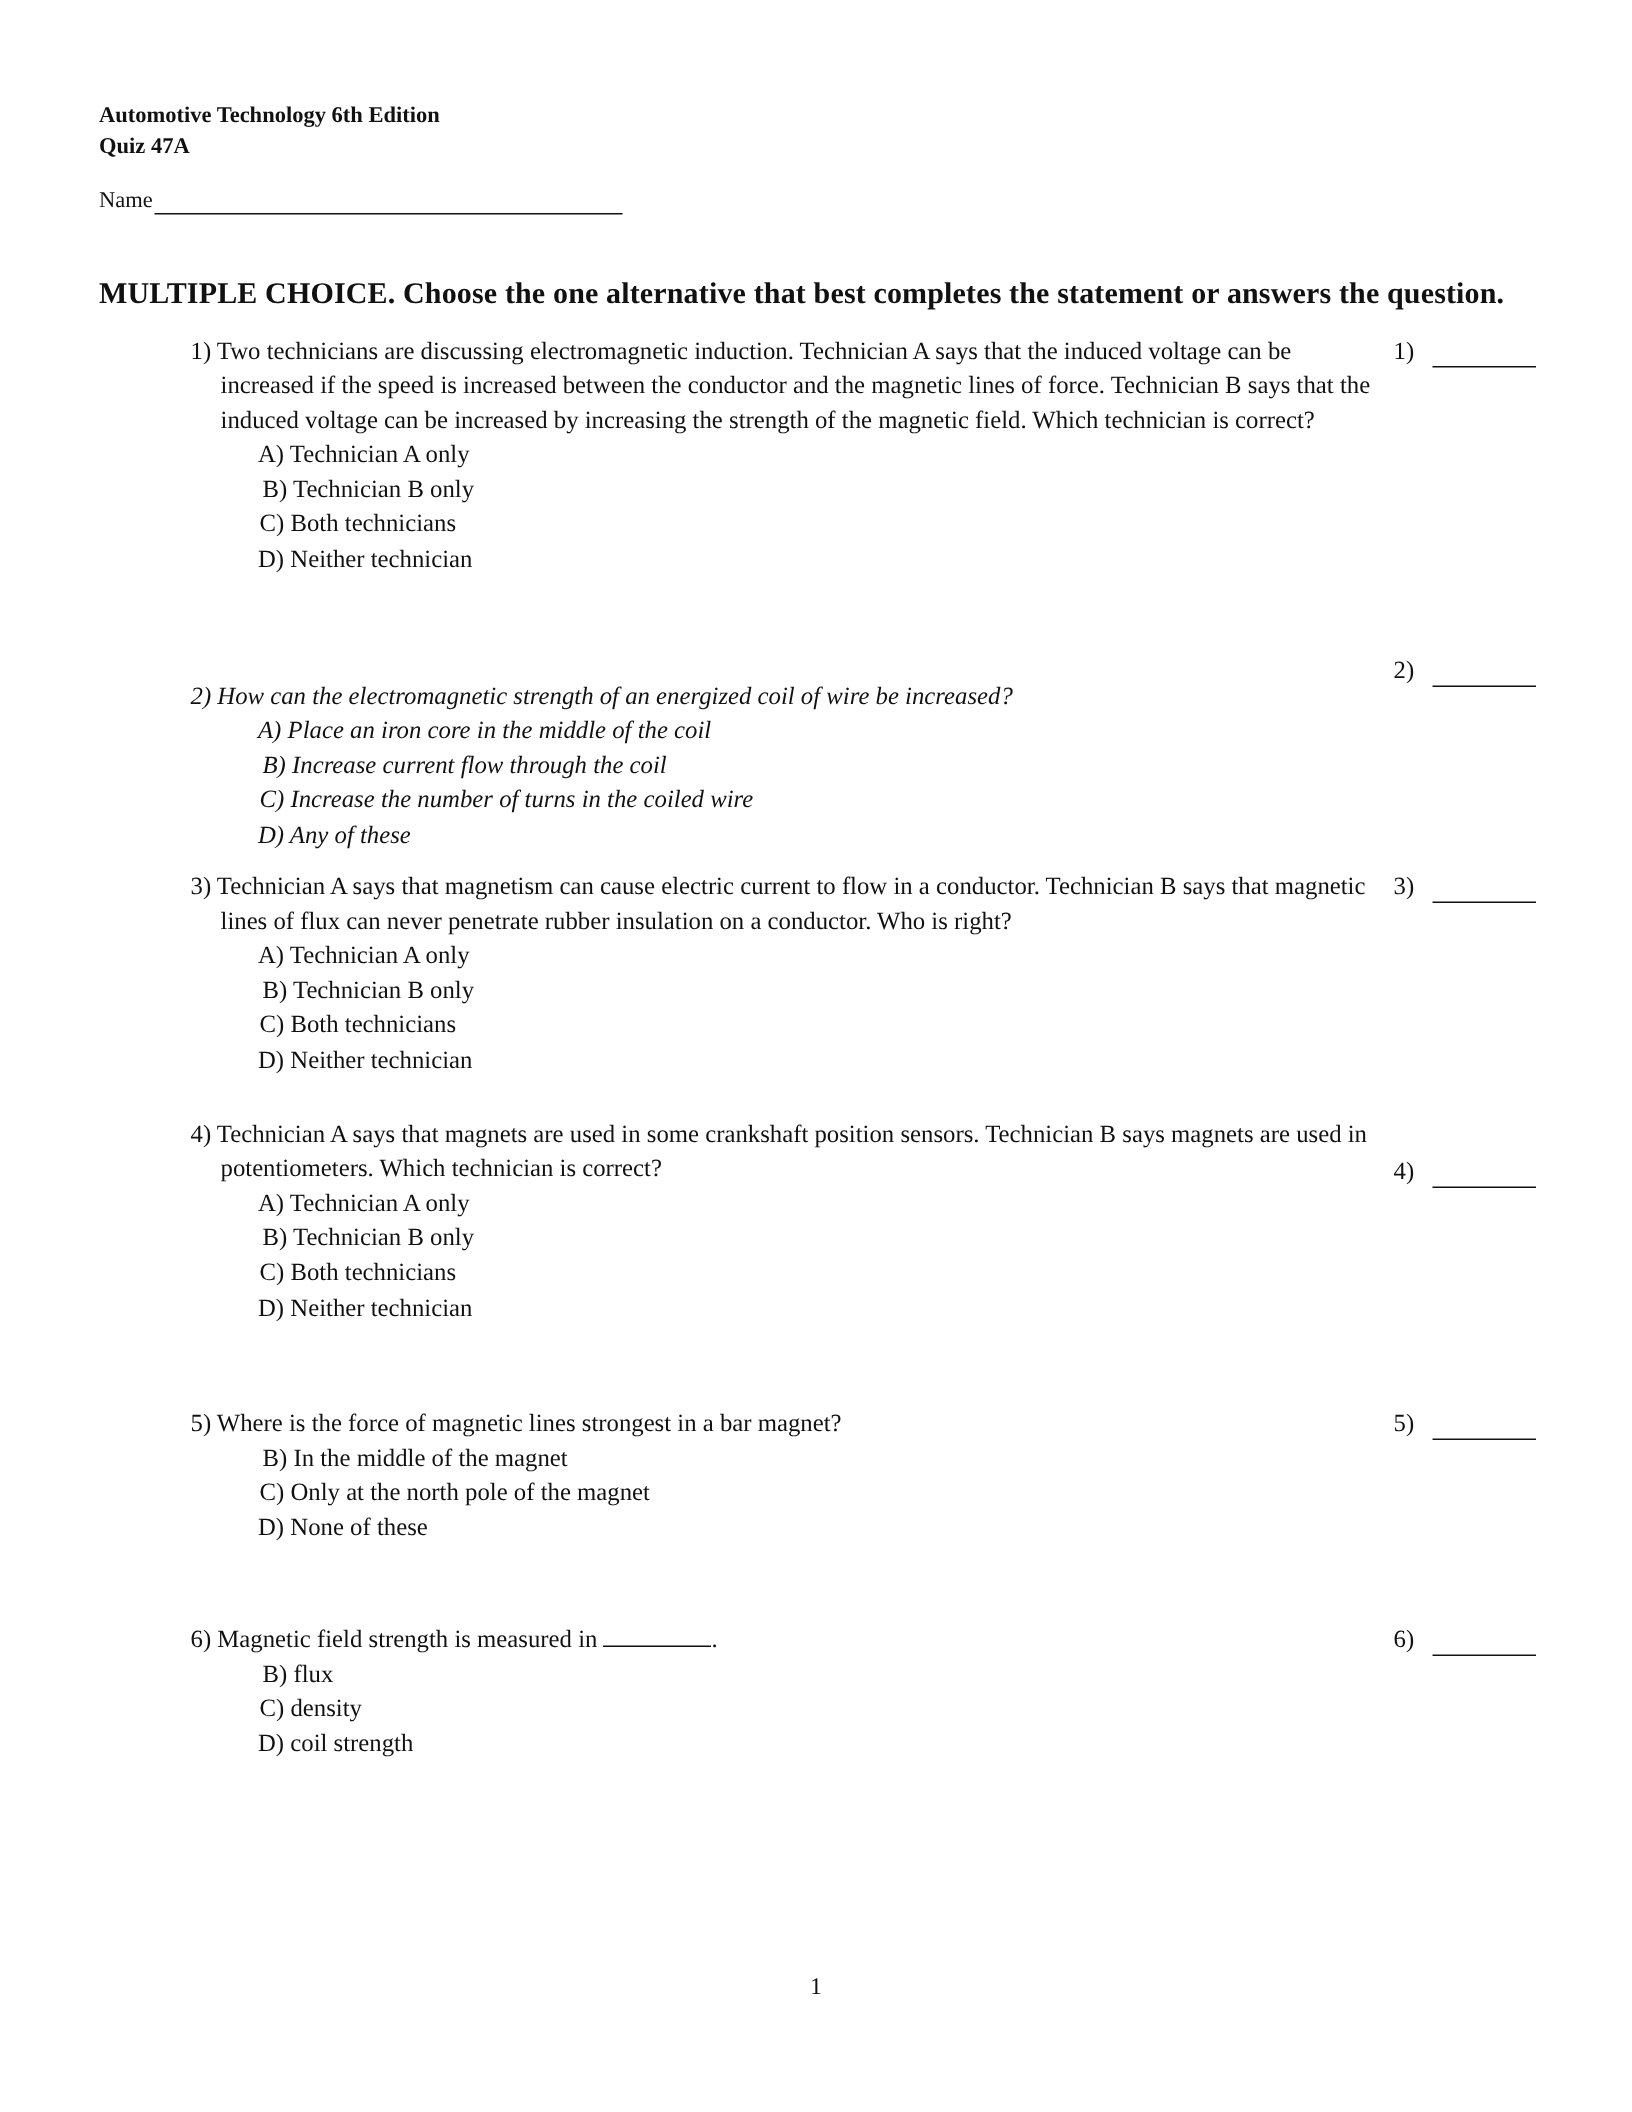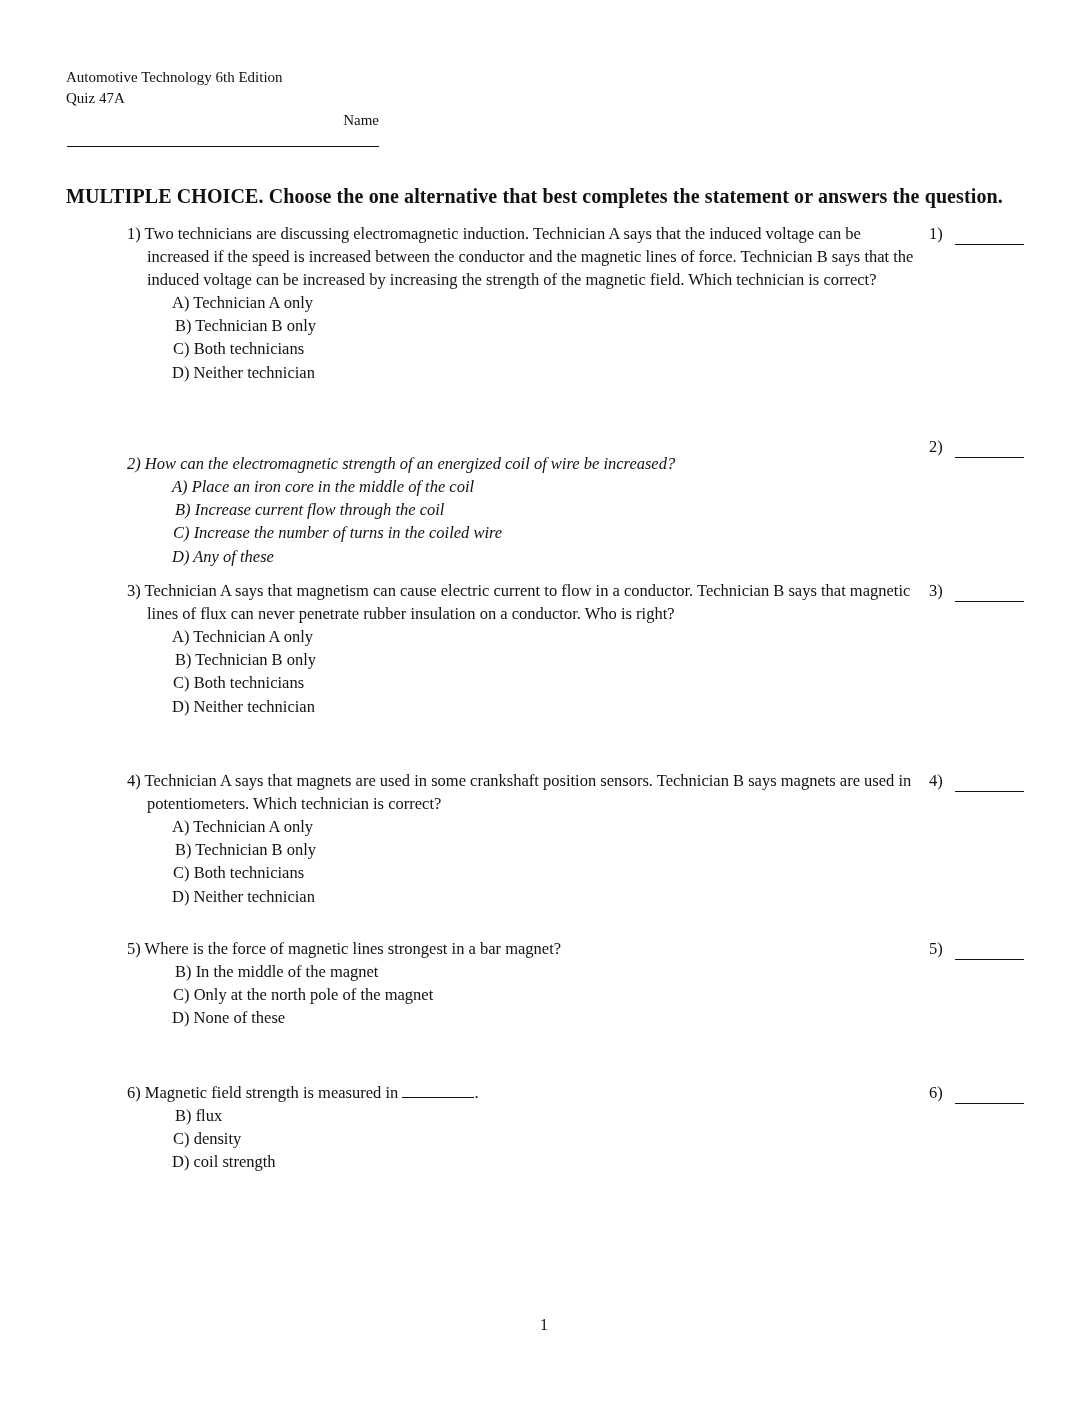--- a/index.html
+++ b/index.html
@@ -1,21 +1,21 @@
 <!DOCTYPE html>
 <html><head>
 <meta charset="utf-8">
 <style>
   html, body { margin:0; padding:0; background:#ffffff; }
   body { width:1088px; height:1408px; position:relative; overflow:hidden;
          font-family:"Liberation Serif", "DejaVu Serif", serif; color:#111; }
-  .hdr { position:absolute; left:66px; font-size:15px; line-height:20px; }
+  .hdr { position:absolute; left:66px; font-size:15px; line-height:20px;font-weight:bold; }
   .hdr-title { top:67px; }
   .hdr-quiz { top:88px; }
-  .name-row { position:absolute; left:66px; top:112px; font-size:15px; display:flex; align-items:flex-end;flex-direction:column; }
+  .name-row { position:absolute; left:66px; top:125px; font-size:15px; display:flex; align-items:flex-end; }
   .name-line { display:inline-block; width:312px; border-bottom:1px solid #111; height:17px; margin-left:1px; }
   .instructions { position:absolute; left:66px; top:185px; font-size:20px; font-weight:bold; letter-spacing:0.1px; }
   .q { position:absolute; left:127px; width:790px; font-size:16.5px; line-height:23px; }
   .q-stem { padding-left:20px; text-indent:-20px; }
   .q-choices { margin-left:45px; }
   .choice { height:23.2px; }
   .choice.b { padding-left:3px; }
   .choice.c { padding-left:1px; }
   .ans { position:absolute; left:929px; font-size:16.5px; line-height:23px; display:flex; align-items:flex-end; }
   .ans-line { display:inline-block; width:69px; border-bottom:1.5px solid #111; margin-left:12px; height:16px; }
@@ -69,21 +69,21 @@
     <div class="choice b">B) Technician B only</div>
     <div class="choice c">C) Both technicians</div>
     <div class="choice">D) Neither technician</div>
   </div>
 </div>
 <div class="ans" style="top:579px;">
   <span>3)</span>
   <span class="ans-line"></span>
 </div>
 
-<div class="q" style="top:769px;">
+<div class="q" style="top:744px;">
   <div class="q-stem">4) Technician A says that magnets are used in some crankshaft position sensors. Technician B says magnets are used in potentiometers. Which technician is correct?</div>
   <div class="q-choices">
     <div class="choice">A) Technician A only</div>
     <div class="choice b">B) Technician B only</div>
     <div class="choice c">C) Both technicians</div>
     <div class="choice">D) Neither technician</div>
   </div>
 </div>
 <div class="ans" style="top:769px;">
   <span>4)</span>

